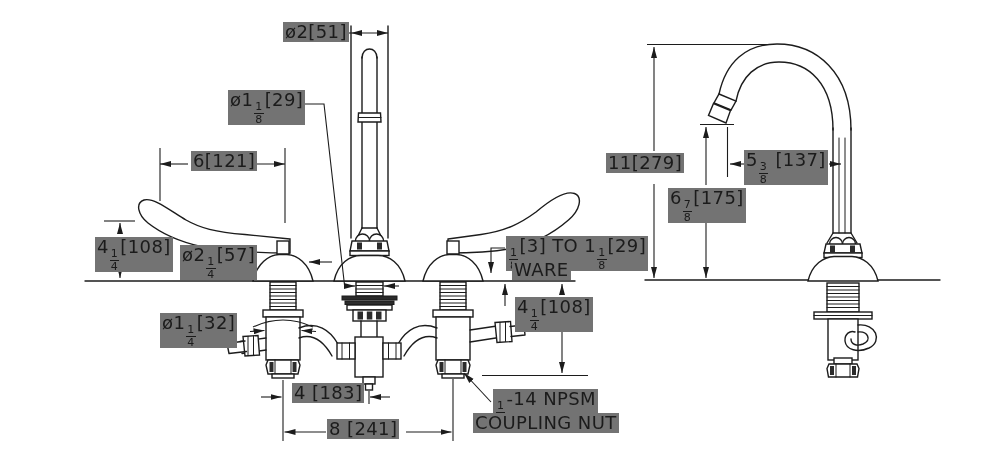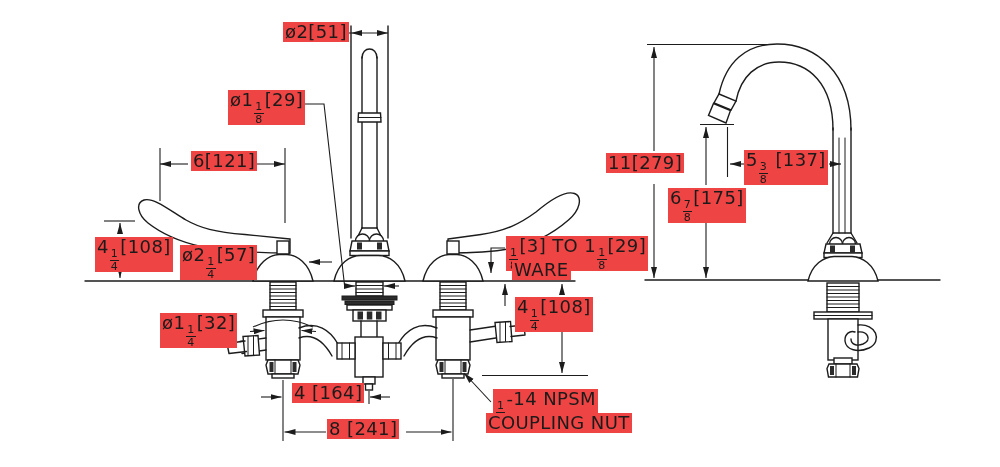--- a/index.html
+++ b/index.html
@@ -1,20 +1,20 @@
 <!DOCTYPE html>
 <html><head>
 <meta charset="utf-8">
 <style>
   html,body{margin:0;padding:0;background:#fff;}
   #canvas{position:relative;width:1000px;height:467px;background:#fff;overflow:hidden;
           font-family:"DejaVu Sans",sans-serif;}
   #linework{position:absolute;left:0;top:0;}
   .lb{position:absolute;font-size:18px;line-height:1.12;color:#1b1b1b;letter-spacing:.4px;
-      white-space:nowrap;background:#ef4444;padding:0 2px;}
+      white-space:nowrap;background:#737373;padding:0 2px;}
   .frac{display:inline-flex;flex-direction:column;align-items:center;line-height:1;
         font-size:11px;vertical-align:-4px;margin:0 1px;}
   .frac .fn{border-bottom:1.4px solid #1b1b1b;padding:0 1px .5px;}
   .frac .fd{padding-top:.5px;}
 </style>
 </head>
 <body>
 
 <div id="canvas">
 
@@ -235,27 +235,27 @@
         <span class="fd">8</span>
       </span>[3] TO 1<span class="frac">
         <span class="fn">1</span>
         <span class="fd">8</span>
       </span>[29]</div>
   <div class="lb" style="left:512px;top:260px">WARE</div>
   <div class="lb" style="left:515px;top:297px">4<span class="frac">
         <span class="fn">1</span>
         <span class="fd">4</span>
       </span>[108]</div>
-  <div class="lb" style="left:292px;top:383px">4 [164]</div>
+  <div class="lb" style="left:292px;top:383px">4 [183]</div>
   <div class="lb" style="left:327px;top:419px">8 [241]</div>
   <div class="lb" style="left:493px;top:389px"><span class="frac">
         <span class="fn">1</span>
         <span class="fd">2</span>
       </span>-14 NPSM</div>
-  <div class="lb" style="left:486px;top:413px">COUPLING NUT</div>
+  <div class="lb" style="left:473px;top:413px">COUPLING NUT</div>
   <div class="lb" style="left:606px;top:153px">11[279]</div>
   <div class="lb" style="left:668px;top:188px">6<span class="frac">
         <span class="fn">7</span>
         <span class="fd">8</span>
       </span>[175]</div>
   <div class="lb" style="left:744px;top:150px">5<span class="frac">
         <span class="fn">3</span>
         <span class="fd">8</span>
       </span> [137]</div>
 

